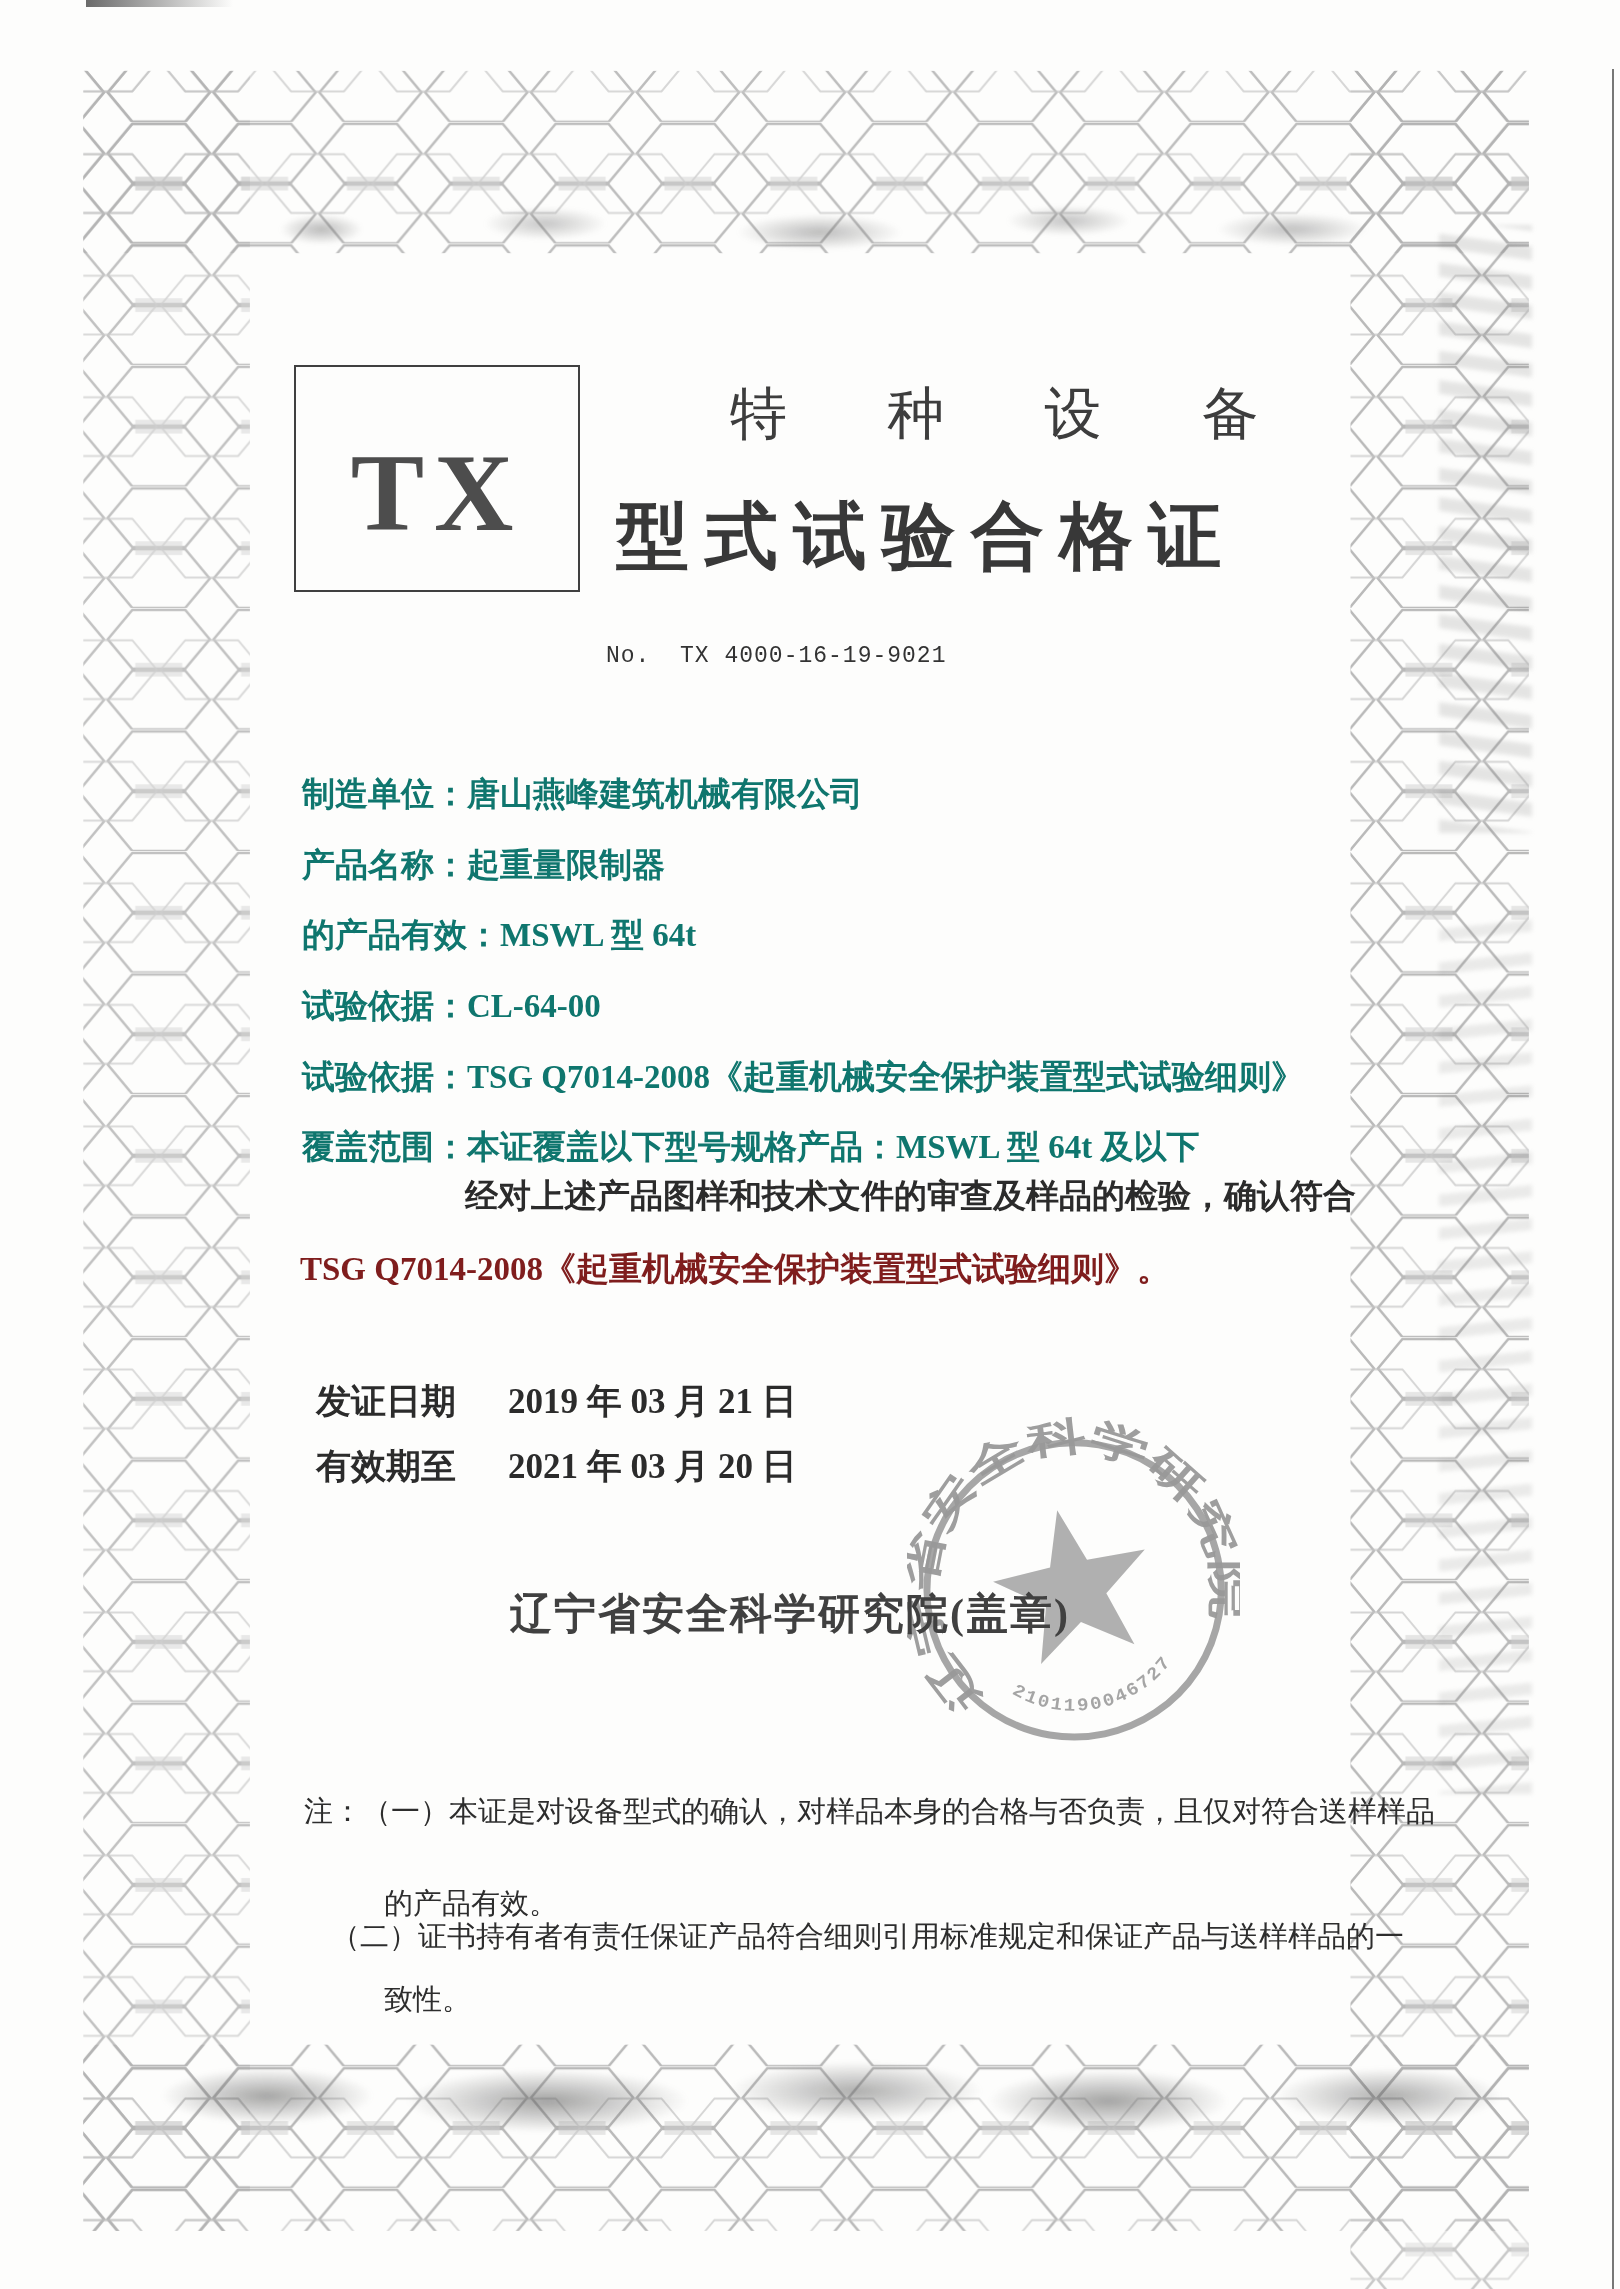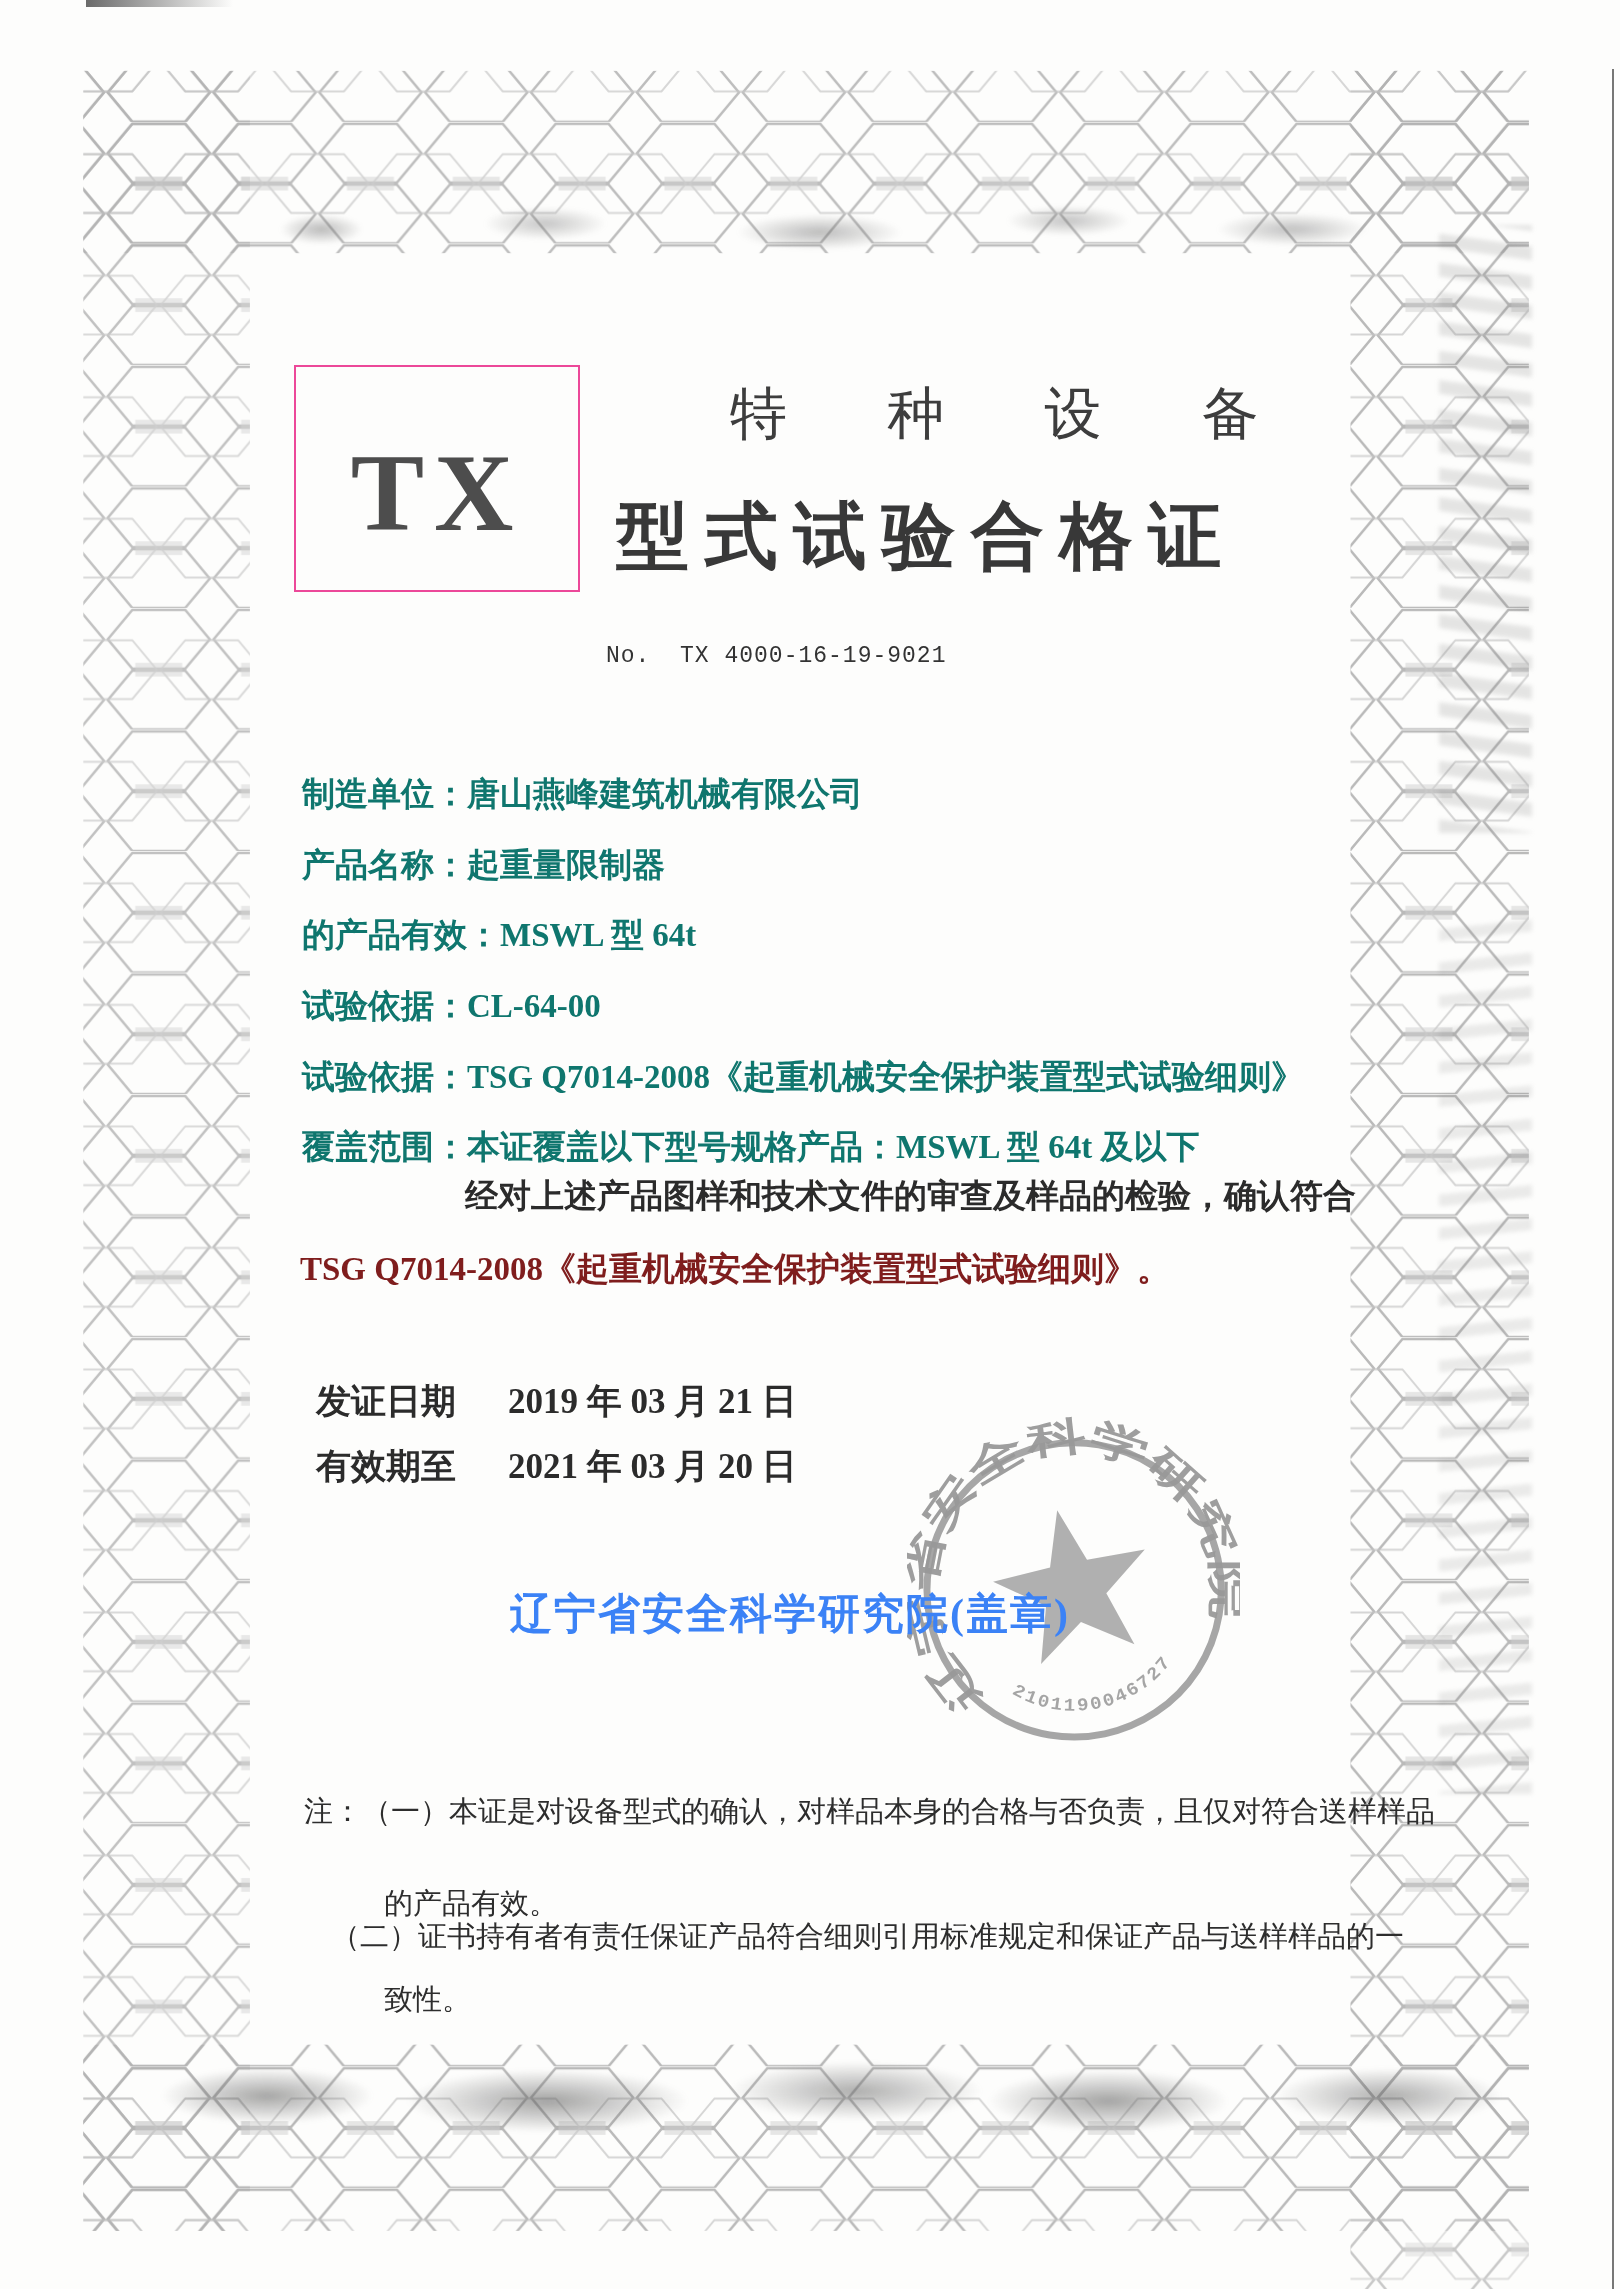--- a/index.html
+++ b/index.html
@@ -27,42 +27,42 @@
     background:repeating-linear-gradient(8deg, rgba(120,120,120,.18) 0 13.7px, rgba(0,0,0,0) 13.7px 29px);}
   .smudge-right2{left:1439px;top:912px;width:93px;height:882px;
     background:repeating-linear-gradient(-6deg, rgba(120,120,120,.14) 0 11.8px, rgba(0,0,0,0) 11.8px 33px);}
   .corner-mark{position:absolute;left:86px;top:0;width:147px;height:6.9px;
     background:linear-gradient(90deg,#6a6a6a,rgba(0,0,0,0));z-index:2;}
   .edge-line{position:absolute;left:1612px;top:69px;width:2px;height:2221px;
     background:#4a4a4a;opacity:.75;z-index:2;}
   
   .content{position:absolute;inset:0;z-index:3;}
   .tx-box{position:absolute;left:294px;top:365px;width:282px;height:223px;
-    border:2px solid #ec4899;display:flex;align-items:center;justify-content:center;}
+    border:2px solid #404040;display:flex;align-items:center;justify-content:center;}
   .tx-box span{font-size:110px;font-weight:600;letter-spacing:9.8px;color:#4d4d4d;
     padding-top:29px;}
   .super-title{position:absolute;left:730px;top:376px;font-size:57px;
     letter-spacing:43px;color:#3d3d3d;font-weight:500;white-space:nowrap;}
   .main-title{position:absolute;left:616px;top:488px;font-size:73px;
     letter-spacing:15.7px;color:#383838;font-weight:600;white-space:nowrap;}
   .cert-no{position:absolute;left:606px;top:643px;font-size:23px;
     font-family:"Liberation Mono","DejaVu Sans Mono",monospace;color:#333;
     letter-spacing:1px;white-space:pre;}
   .field{position:absolute;left:302px;font-size:33px;font-weight:600;
     color:#0f766e;white-space:nowrap;}
   .field .lab{display:inline-block;min-width:159px;}
   .statement1{position:absolute;left:421px;top:1174px;font-size:33px;
     font-weight:600;color:#2b2b2b;white-space:nowrap;margin-left:44px;}
   .statement2{position:absolute;left:300px;top:1247px;font-size:33px;
     font-weight:600;color:#7f1d1d;white-space:nowrap;}
   .daterow{position:absolute;left:316px;font-size:35px;font-weight:600;
     color:#2b2b2b;white-space:nowrap;}
   .daterow .dval{position:absolute;left:192px;white-space:nowrap;}
   .authority{position:absolute;left:510px;top:1586px;font-size:42px;
-    font-weight:700;color:#3b82f6;letter-spacing:2px;white-space:nowrap;z-index:5;}
+    font-weight:700;color:#404040;letter-spacing:2px;white-space:nowrap;z-index:5;}
   .seal{position:absolute;left:907px;top:1413px;z-index:4;opacity:.88;}
   .notes{position:absolute;font-size:29px;font-weight:500;color:#2d2d2d;
     white-space:nowrap;}
   .n1{left:304px;top:1792px;}
   .n2{left:384px;top:1884px;}
   .n3{left:331px;top:1917px;}
   .n4{left:384px;top:1980px;}
 </style>
 </head>
 <body>

